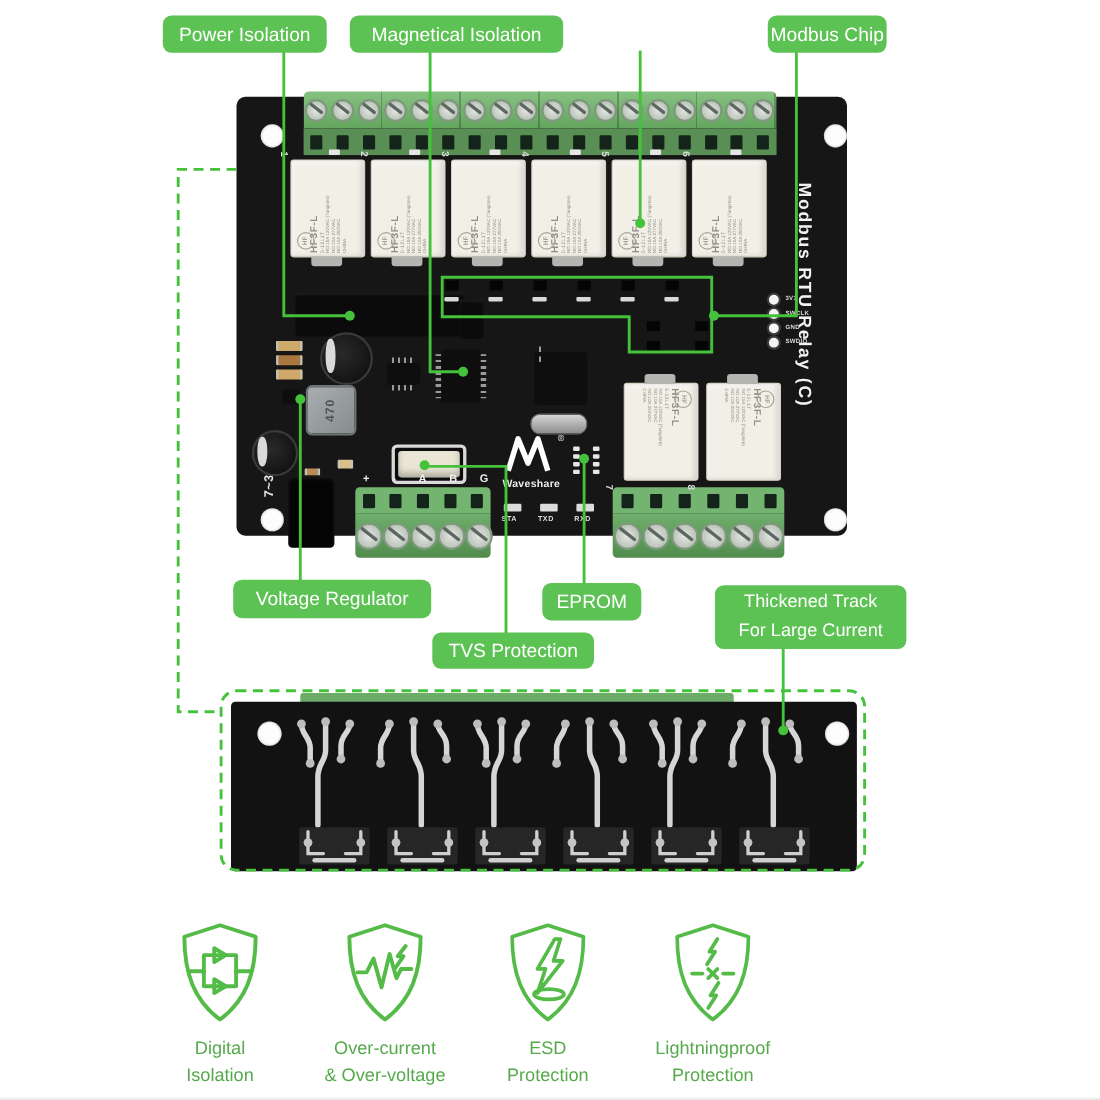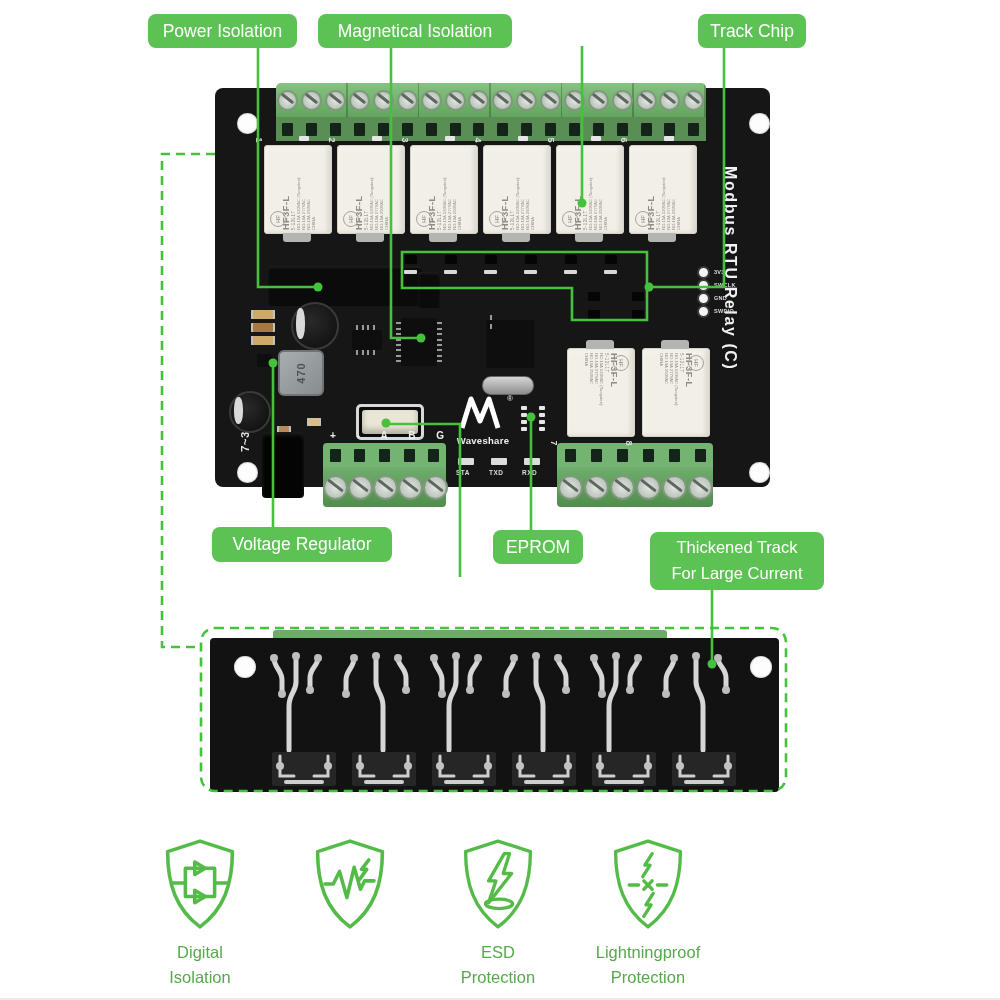--- a/index.html
+++ b/index.html
@@ -124,23 +124,24 @@
       <circle cx="649" cy="287" r="4.5"></circle>
       <circle cx="273" cy="363" r="4.5"></circle>
       <circle cx="386" cy="423" r="4.5"></circle>
       <circle cx="531" cy="417" r="4.5"></circle>
       <circle cx="712" cy="664" r="4.5"></circle>
     </g>
   </svg>
 
   <div class="callout" style="left:318px;top:14px;width:194px;height:34px">Magnetical Isolation</div>
   <div class="callout" style="left:148px;top:14px;width:149px;height:34px">Power Isolation</div>
-  <div class="callout" style="left:698px;top:14px;width:108px;height:34px">Track Chip</div>
+  <div class="callout" style="left:698px;top:14px;width:108px;height:34px">Modbus Chip</div>
   <div class="callout" style="left:212px;top:527px;width:180px;height:35px">Voltage Regulator</div>
   <div class="callout" style="left:493px;top:530px;width:90px;height:34px">EPROM</div>
+  <div class="callout" style="left:393px;top:575px;width:147px;height:33px">TVS Protection</div>
   <div class="callout two-line" style="left:650px;top:532px;width:174px;height:58px">
     <span>Thickened Track</span>
     <span>For Large Current</span>
   </div>
 
   <div id="main-board">
     <div class="hole" style="left:22px;top:25px"></div>
     <div class="hole" style="left:534px;top:25px"></div>
     <div class="hole" style="left:22px;top:374px"></div>
     <div class="hole" style="left:534px;top:374px"></div>
@@ -545,20 +546,24 @@
   </div>
 
   <div class="feature" style="left:270px">
     <svg width="84" height="92" viewBox="0 0 80 88">
       <g stroke="#54bb48" stroke-width="3.4" fill="none" stroke-linejoin="round" stroke-linecap="round">
         <path d="M40 3 L71 13 C71 44 63 68 40 85 C17 68 9 44 9 13 Z"></path>
         <path d="M16 44 H24 L30 32 L37 57 L44 28 L50 49 L54 41 H63"></path>
         <path d="M58 21 L51 30 H56 L49 40"></path>
       </g>
     </svg>
+    <div class="feat-label">
+      <span>Over-current</span>
+        <span>&amp; Over-voltage</span>
+    </div>
   </div>
 
   <div class="feature" style="left:418px">
     <svg width="84" height="92" viewBox="0 0 80 88">
       <g stroke="#54bb48" stroke-width="3.2" fill="none" stroke-linejoin="round" stroke-linecap="round">
         <path d="M40 3 L71 13 C71 44 63 68 40 85 C17 68 9 44 9 13 Z"></path>
         <path d="M46 15 L31 41 H38 L31 62 L53 34 H45 L51 15 Z"></path>
         <ellipse cx="41" cy="63" rx="13" ry="4.5"></ellipse>
       </g>
     </svg>

